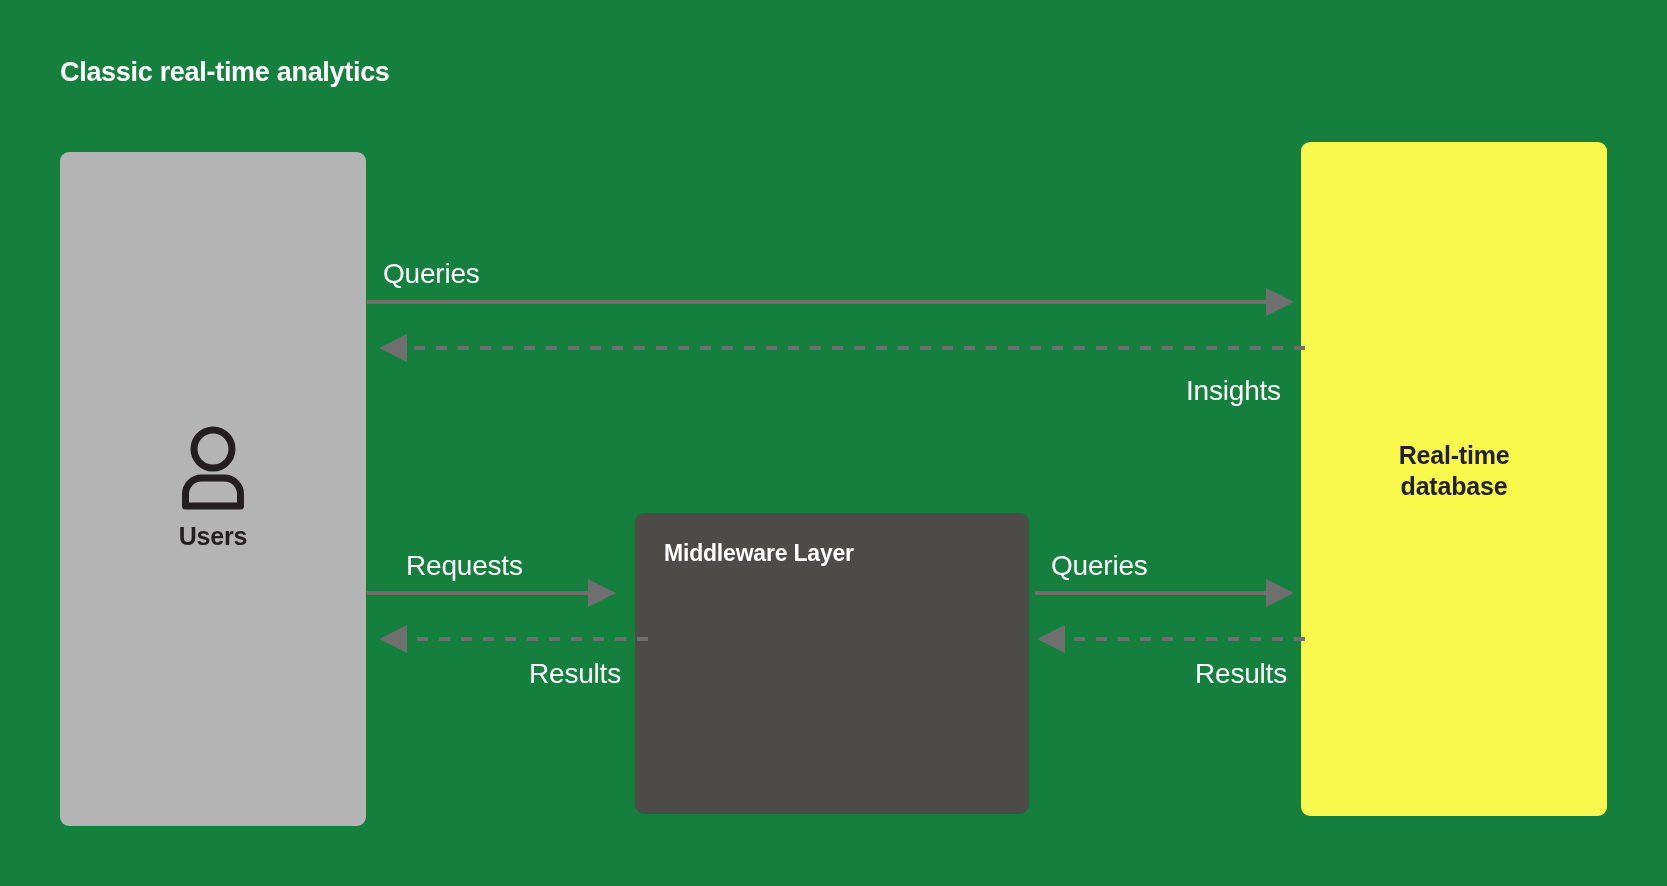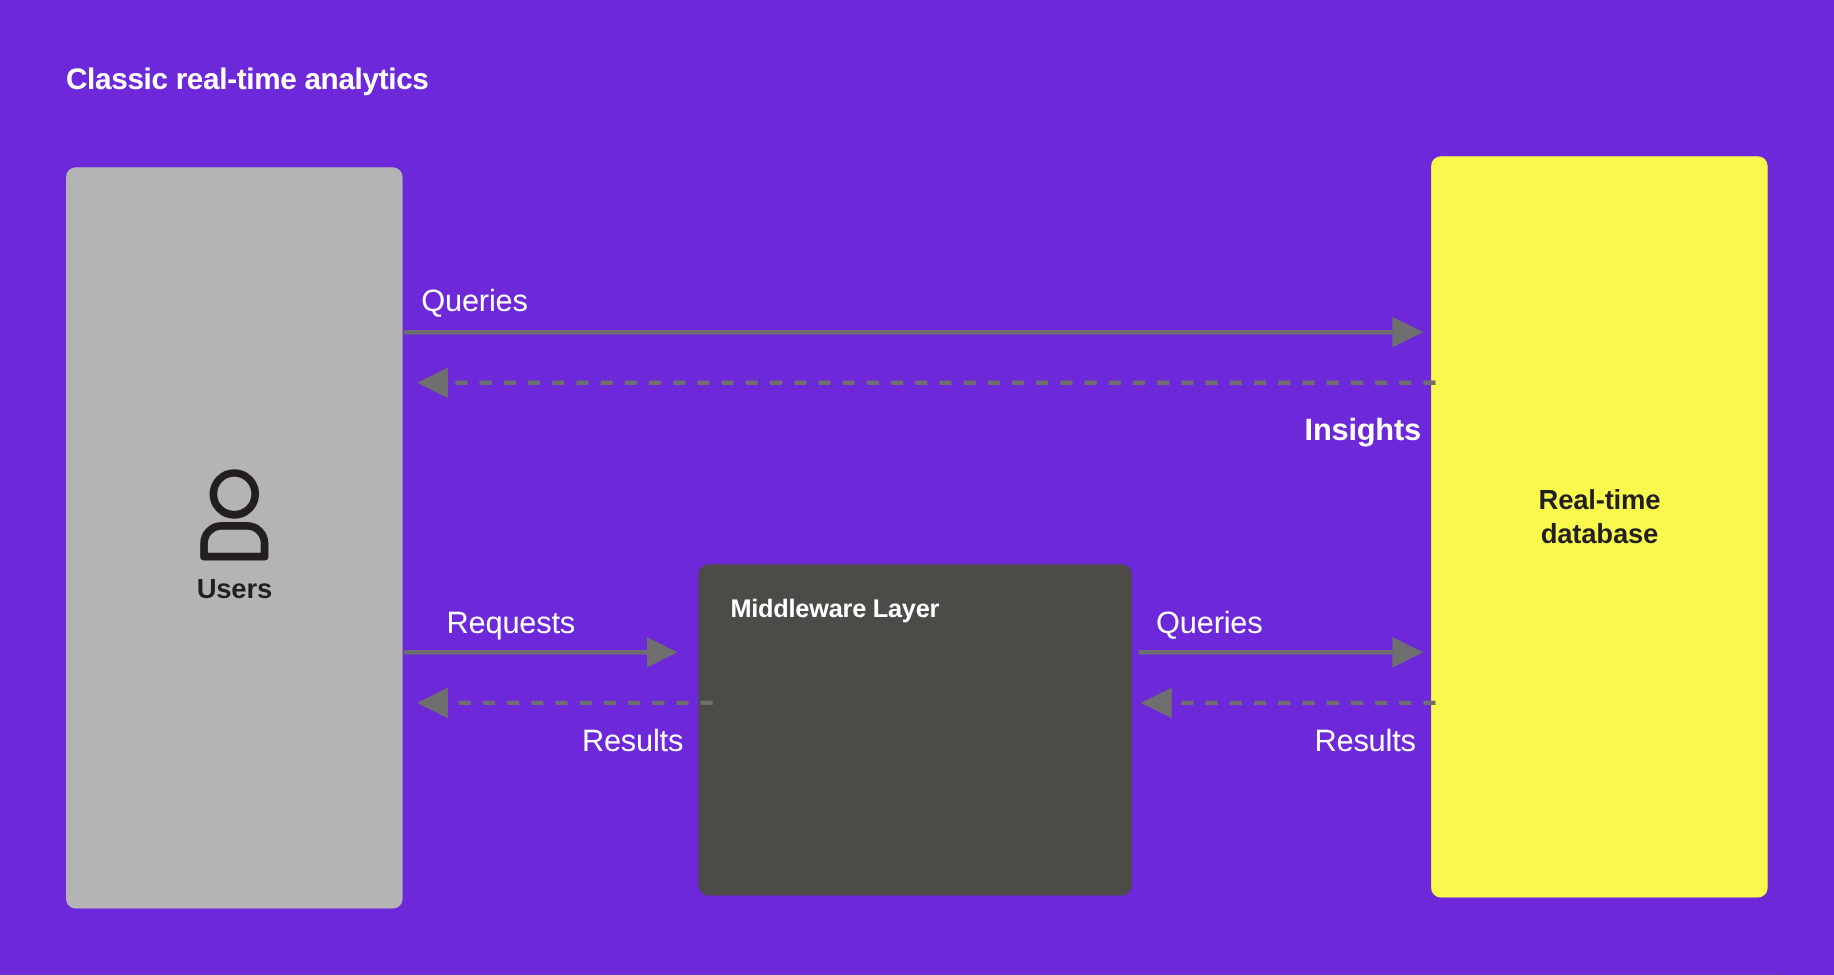--- a/index.html
+++ b/index.html
@@ -13,21 +13,21 @@
   body {
     background: #4b666d;
     font-family: "Liberation Sans", sans-serif;
     -webkit-font-smoothing: antialiased;
   }
 
   .canvas {
     position: relative;
     width: 1667px;
     height: 886px;
-    background: #6d28d9;
+    background: #15803d;
   }
 
   
   .title {
     position: absolute;
     left: 60px;
     top: 57px;
     font-size: 27px;
     font-weight: bold;
     color: #ffffff;
@@ -125,21 +125,21 @@
 
   .edge-label {
     position: absolute;
     font-size: 28px;
     color: #ffffff;
     letter-spacing: -0.2px;
     white-space: nowrap;
   }
 
   .lbl-queries-top   { left: 383px;  top: 258px; }
-  .lbl-insights      { left: 1186px; top: 375px; font-weight: bold; }
+  .lbl-insights      { left: 1186px; top: 375px; }
   .lbl-requests      { left: 406px;  top: 550px; }
   .lbl-queries-mid   { left: 1051px; top: 550px; }
   .lbl-results-left  { left: 529px;  top: 658px; }
   .lbl-results-right { left: 1195px; top: 658px; }
 </style>
 </head>
 <body>
 
 <div class="canvas">
 

